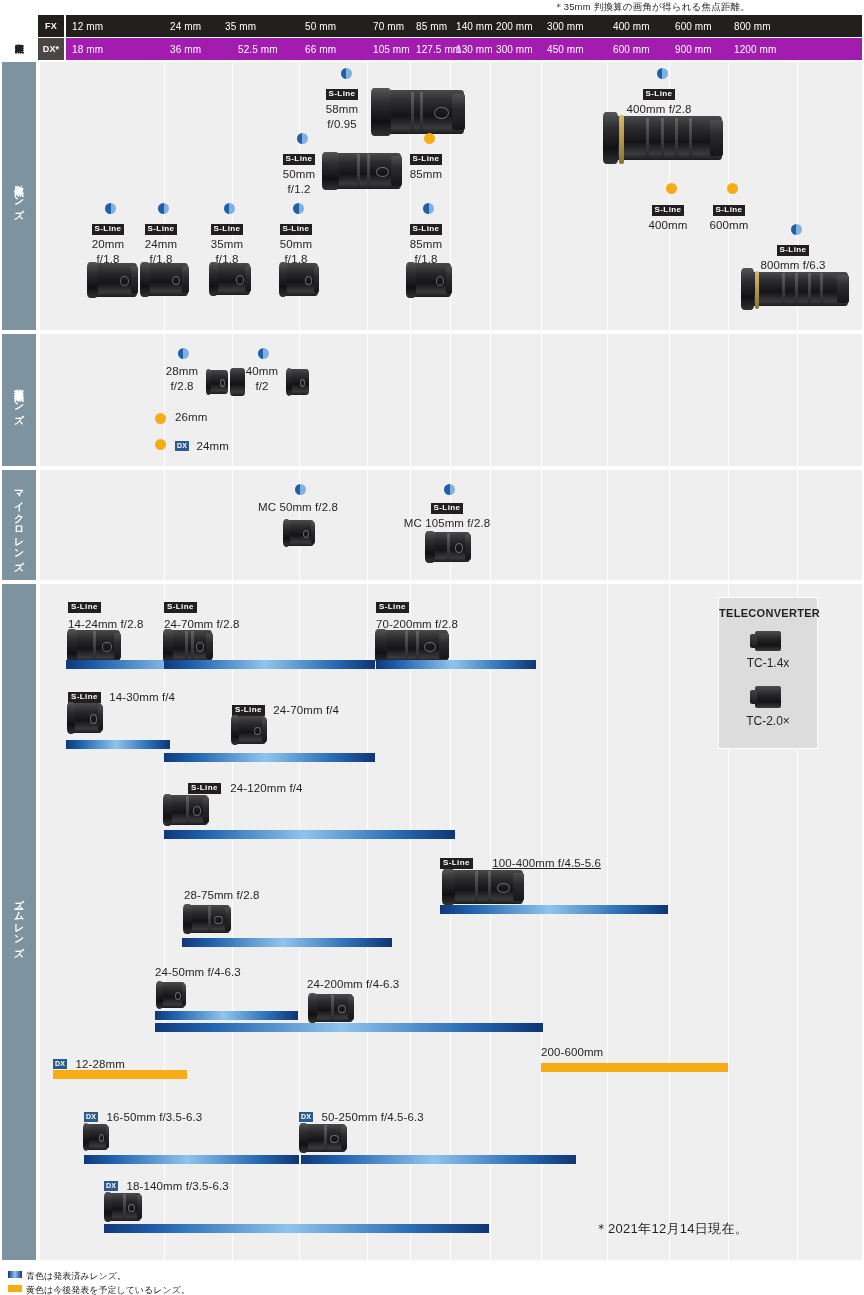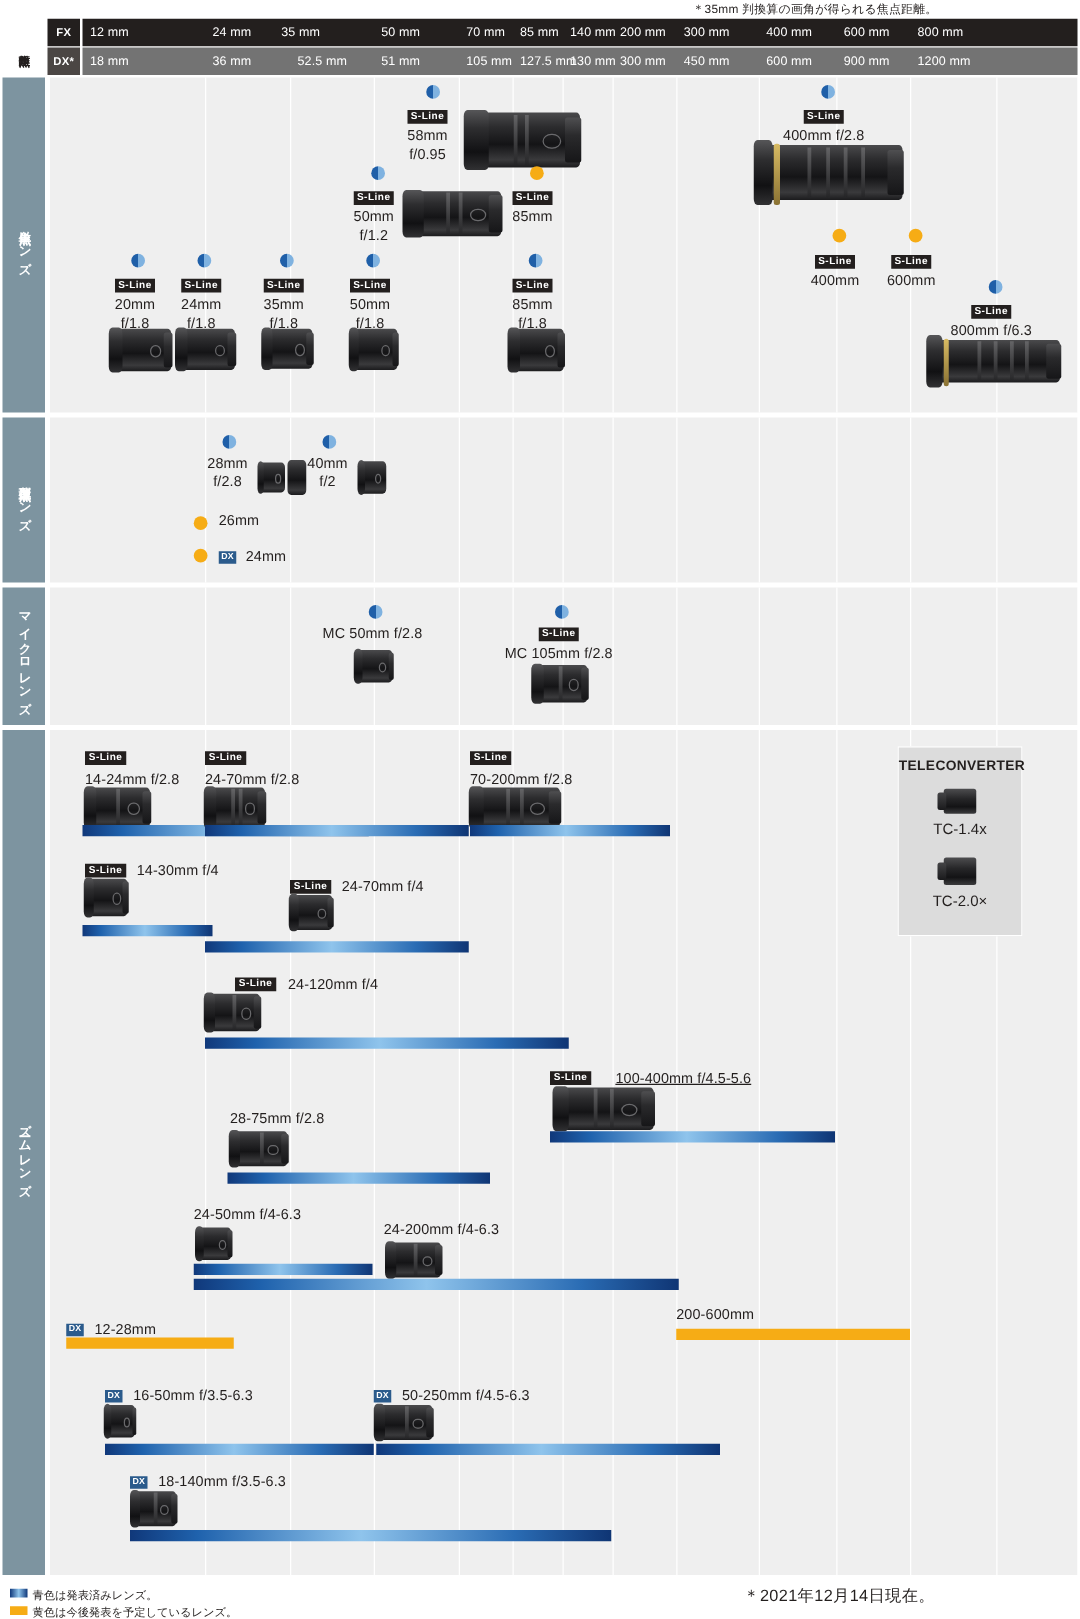--- a/index.html
+++ b/index.html
@@ -36,21 +36,21 @@
   }
   .hdr-tag{
     position:absolute;left:38px;width:26px;height:22px;
     display:flex;align-items:center;justify-content:center;
     color:#fff;font-size:9px;font-weight:700;letter-spacing:.2px;
   }
   .hdr-tag.fx{top:15px;background:#231f1e;}
   .hdr-tag.dx{top:38px;background:#4b4644;}
   .hdr-band{position:absolute;left:66px;width:796px;height:22px;}
   .hdr-band.fx{top:15px;background:#231f1e;}
-  .hdr-band.dx{top:38px;background:#737373;}
+  .hdr-band.dx{top:38px;background:#a21caf;}
   .hdr-cell{
     position:absolute;top:0;height:22px;display:flex;align-items:center;
     color:#ffffff;font-size:10px;white-space:nowrap;letter-spacing:.1px;
   }
 
   
   .section{
     position:absolute;left:40px;width:822px;background:#efefef;
   }
   .gridlines{position:absolute;left:0;top:0;right:0;bottom:0;pointer-events:none;}
@@ -190,21 +190,21 @@
       <div class="hdr-cell" style="left: 430px;">200 mm</div>
       <div class="hdr-cell" style="left: 481px;">300 mm</div>
       <div class="hdr-cell" style="left: 547px;">400 mm</div>
       <div class="hdr-cell" style="left: 609px;">600 mm</div>
       <div class="hdr-cell" style="left: 668px;">800 mm</div>
     </div>
   <div class="hdr-band dx" id="band-dx">
       <div class="hdr-cell" style="left: 6px;">18 mm</div>
       <div class="hdr-cell" style="left: 104px;">36 mm</div>
       <div class="hdr-cell" style="left: 172px;">52.5 mm</div>
-      <div class="hdr-cell" style="left: 239px;">51 mm</div>
+      <div class="hdr-cell" style="left: 239px;">66 mm</div>
       <div class="hdr-cell" style="left: 307px;">105 mm</div>
       <div class="hdr-cell" style="left: 350px;">127.5 mm</div>
       <div class="hdr-cell" style="left: 390px;">130 mm</div>
       <div class="hdr-cell" style="left: 430px;">300 mm</div>
       <div class="hdr-cell" style="left: 481px;">450 mm</div>
       <div class="hdr-cell" style="left: 547px;">600 mm</div>
       <div class="hdr-cell" style="left: 609px;">900 mm</div>
       <div class="hdr-cell" style="left: 668px;">1200 mm</div>
     </div>
 
@@ -703,15 +703,15 @@
     </div>
     <div class="tclbl" style="top:116px;">TC-2.0×</div>
   </div>
 
   <div class="legend" style="top:1270px;">
     <span class="sw blue"></span><span>青色は発表済みレンズ。</span>
   </div>
   <div class="legend" style="top:1284px;">
     <span class="sw yellow"></span><span>黄色は今後発表を予定しているレンズ。</span>
   </div>
-  <div class="date-note" style="top:1268px;">＊2021年12月14日現在。</div>
+  <div class="date-note" style="top:1220px;">＊2021年12月14日現在。</div>
 
 </div>
 
 </body></html>

